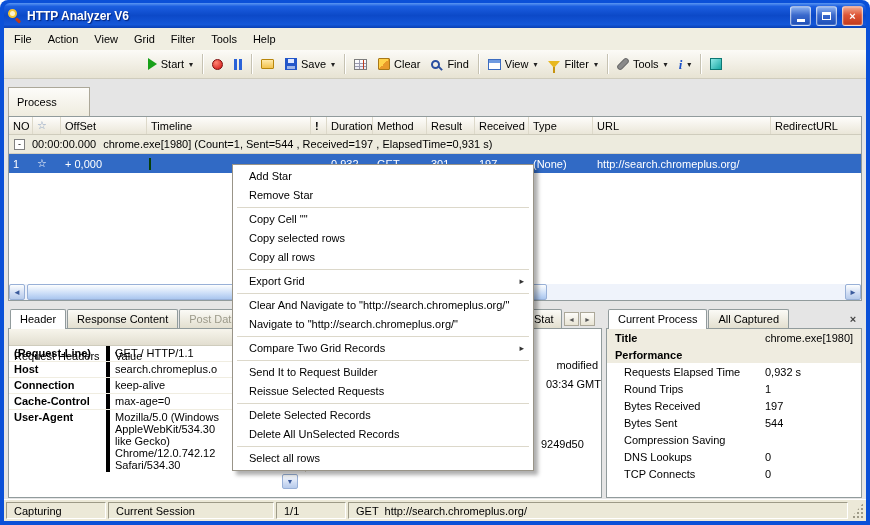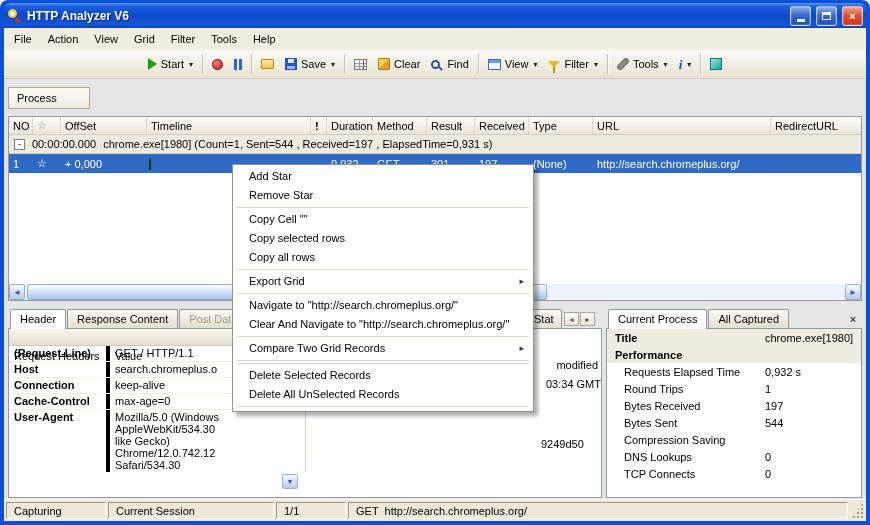--- a/index.html
+++ b/index.html
@@ -54,21 +54,21 @@
   .i-view{width:13px;height:11px;border:1px solid #3c6cc0;background:#fff;position:relative;}
   .i-view::before{content:"";position:absolute;left:0;top:0;width:11px;height:3px;background:#6f9ae0;}
   .i-filter{width:0;height:0;border-left:6px solid transparent;border-right:6px solid transparent;border-top:7px solid #e8b820;position:relative;}
   .i-filter::after{content:"";position:absolute;left:-1px;top:-1px;width:2px;height:6px;background:#c79410;}
   .i-tools{width:12px;height:4px;background:#8a8a8a;border-radius:2px;transform:rotate(-45deg);box-shadow:0 0 0 1px #6b6b6b;}
   .i-info{color:#1a50c8;font-weight:bold;font-style:italic;font-family:"Liberation Serif",serif;font-size:13px;line-height:11px;}
   .i-cube{width:12px;height:12px;border:1px solid #0d7874;background:linear-gradient(135deg,#8fe9e6,#18a8a4);}
 
   
   .process-row{position:absolute;left:0;top:56px;width:100%;height:28px;}
-  .process-btn{position:absolute;left:4px;top:3px;width:82px;height:22px;border:1px solid #aca899;
+  .process-btn{position:absolute;left:4px;top:3px;width:82px;height:30px;border:1px solid #aca899;
     background:linear-gradient(#fdfcf9,#efecdf);display:flex;align-items:center;padding-left:8px;}
 
   
   .grid{position:absolute;left:4px;top:88px;width:854px;height:185px;background:#fff;border:1px solid #919b9c;}
   .grid-header{display:flex;height:18px;background:linear-gradient(#fefdfb,#eae6d8);border-bottom:1px solid #cfccbd;}
   .gh{border-right:1px solid #ddd9ca;padding:2px 4px;white-space:nowrap;overflow:hidden;display:flex;align-items:center;gap:3px;}
   .gh .sort{font-size:8px;color:#7d7d7d;}
   .star-col{color:#8aa0c0;}
   .group-row{display:flex;align-items:center;gap:7px;height:19px;background:#edebde;border-bottom:1px solid #d6d2c2;padding-left:5px;white-space:nowrap;overflow:hidden;}
   .expander{width:11px;height:11px;border:1px solid #808080;background:#fff;font-size:9px;line-height:9px;text-align:center;flex:none;}
@@ -399,28 +399,31 @@
       <div class="ctx-sep"></div>
       <div class="ctx-item"><span>Copy Cell ""</span></div>
       <div class="ctx-item"><span>Copy selected rows</span></div>
       <div class="ctx-item"><span>Copy all rows</span></div>
       <div class="ctx-sep"></div>
       <div class="ctx-item">
         <span>Export Grid</span>
         <span class="ctx-arrow">▸</span>
       </div>
       <div class="ctx-sep"></div>
+      <div class="ctx-item"><span>Clear And Navigate to "http://search.chromeplus.org/"</span></div>
       <div class="ctx-item"><span>Navigate to "http://search.chromeplus.org/"</span></div>
-      <div class="ctx-item"><span>Clear And Navigate to "http://search.chromeplus.org/"</span></div>
       <div class="ctx-sep"></div>
       <div class="ctx-item">
         <span>Compare Two Grid Records</span>
         <span class="ctx-arrow">▸</span>
       </div>
       <div class="ctx-sep"></div>
+      <div class="ctx-item"><span>Send It to Request Builder</span></div>
+      <div class="ctx-item"><span>Reissue Selected Requests</span></div>
       <div class="ctx-sep"></div>
       <div class="ctx-item"><span>Delete Selected Records</span></div>
       <div class="ctx-item"><span>Delete All UnSelected Records</span></div>
       <div class="ctx-sep"></div>
+      <div class="ctx-item"><span>Select all rows</span></div>
     </div>
 
   </div>
 </div>
 
 </body></html>

